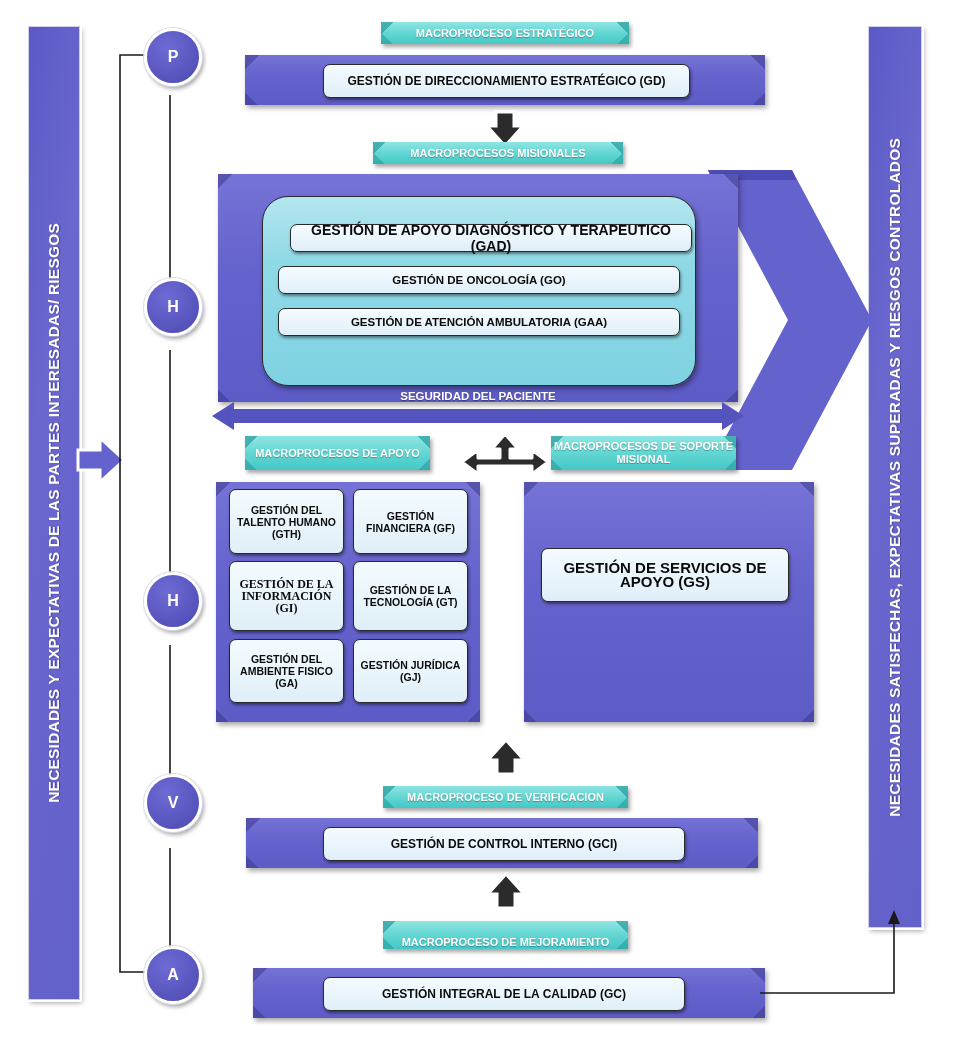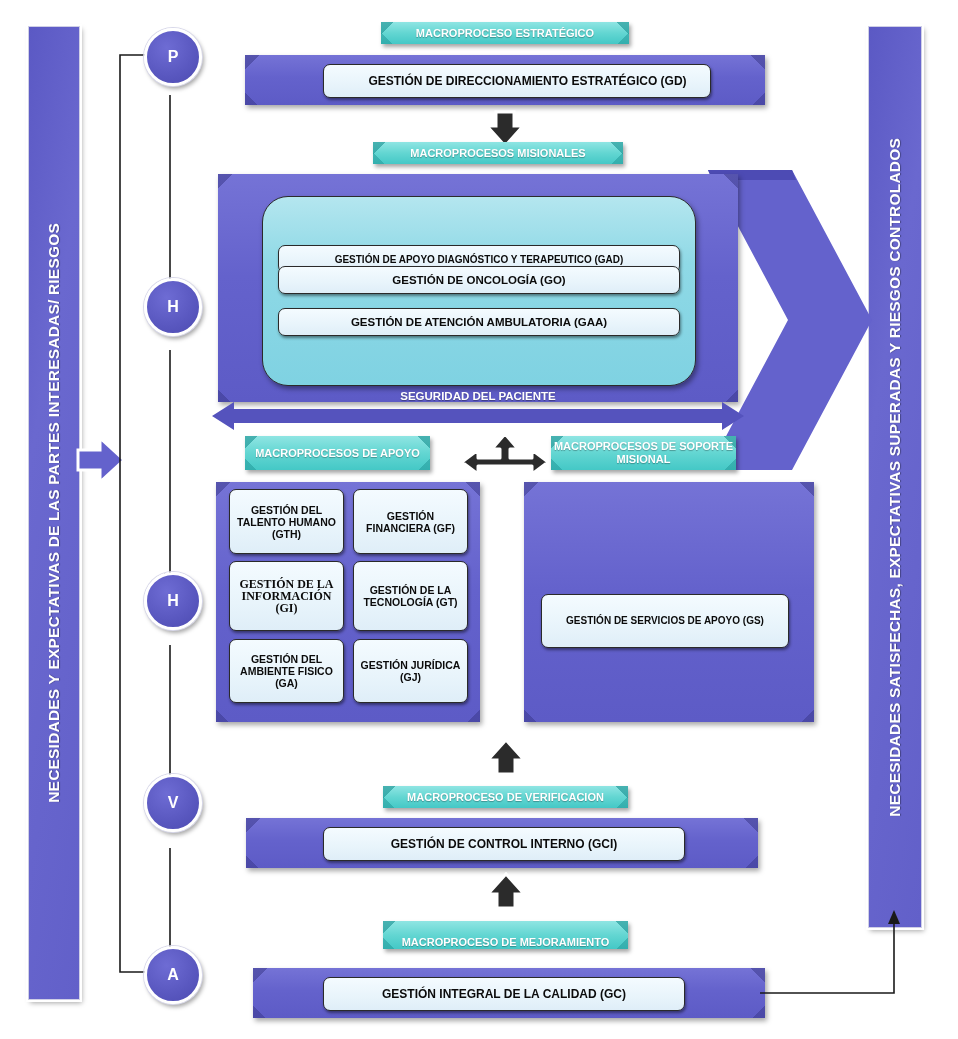--- a/index.html
+++ b/index.html
@@ -155,37 +155,37 @@
   <svg class="ov" style="left:700px;top:170px;width:180px;height:300px;" viewBox="0 0 180 300">
     <path d="M8 0 L92 0 L172 150 L92 300 L8 300 L88 150 Z" fill="#6462cc" stroke="none"></path>
     <path d="M8 0 L92 0 L96 10 L12 10 Z" fill="#4d4bb4"></path>
   </svg>
 
   <div class="teal" style="left:381px;top:22px;width:248px;height:22px;">
     <span>MACROPROCESO ESTRATÉGICO</span>
   </div>
 
   <div class="band" style="left:245px;top:55px;width:520px;height:50px;"></div>
-  <div class="cap" style="left:323px;top:64px;width:365px;height:32px;font-size:12px;padding-left:21px;">
+  <div class="cap" style="left:323px;top:64px;width:365px;height:32px;font-size:12px;">
     <span>GESTIÓN DE DIRECCIONAMIENTO ESTRATÉGICO (GD)</span>
   </div>
 
   <svg class="ov" style="left:483px;top:110px;width:44px;height:38px;" viewBox="0 0 44 38">
     <path d="M13 2 L31 2 L31 16 L40 16 L22 36 L4 16 L13 16 Z" fill="#2b2b2b" stroke="#ffffff" stroke-width="3"></path>
   </svg>
 
   <div class="teal" style="left:373px;top:142px;width:250px;height:22px;">
     <span>MACROPROCESOS MISIONALES</span>
   </div>
 
   <div class="band" style="left:218px;top:174px;width:520px;height:228px;"></div>
 
   <div class="misional-panel" style="left:262px;top:196px;width:432px;height:188px;"></div>
 
-  <div class="cap" style="left:278px;top:224px;width:400px;height:26px;font-size:10px;margin-top:21px;">
+  <div class="cap" style="left:290px;top:224px;width:400px;height:26px;font-size:14px;">
     <span>GESTIÓN DE APOYO DIAGNÓSTICO Y TERAPEUTICO (GAD)</span>
   </div>
   <div class="cap" style="left:278px;top:266px;width:400px;height:26px;font-size:11.5px;">
     <span>GESTIÓN DE ONCOLOGÍA (GO)</span>
   </div>
   <div class="cap" style="left:278px;top:308px;width:400px;height:26px;font-size:11.5px;">
     <span>GESTIÓN DE ATENCIÓN AMBULATORIA (GAA)</span>
   </div>
 
   <svg class="ov" style="left:212px;top:400px;width:532px;height:32px;" viewBox="0 0 532 32">
@@ -224,21 +224,21 @@
   <div class="cap" style="left:353px;top:639px;width:113px;height:62px;font-size:10.5px;line-height:12px;">
     <span>GESTIÓN JURÍDICA (GJ)</span>
   </div>
 
   <div class="teal" style="left:551px;top:436px;width:185px;height:34px;">
     <span>MACROPROCESOS DE SOPORTE MISIONAL</span>
   </div>
 
   <div class="band" style="left:524px;top:482px;width:290px;height:240px;"></div>
 
-  <div class="cap" style="left:541px;top:594px;width:246px;height:52px;font-size:10px;line-height:14px;text-align:right;">
+  <div class="cap" style="left:541px;top:548px;width:246px;height:52px;font-size:15px;line-height:14px;">
     <span>GESTIÓN DE SERVICIOS DE APOYO (GS)</span>
   </div>
 
   <svg class="ov" style="left:484px;top:738px;width:44px;height:38px;" viewBox="0 0 44 38">
     <path d="M22 2 L40 22 L31 22 L31 36 L13 36 L13 22 L4 22 Z" fill="#2b2b2b" stroke="#ffffff" stroke-width="3"></path>
   </svg>
 
   <div class="teal" style="left:383px;top:786px;width:245px;height:22px;">
     <span>MACROPROCESO DE VERIFICACION</span>
   </div>

